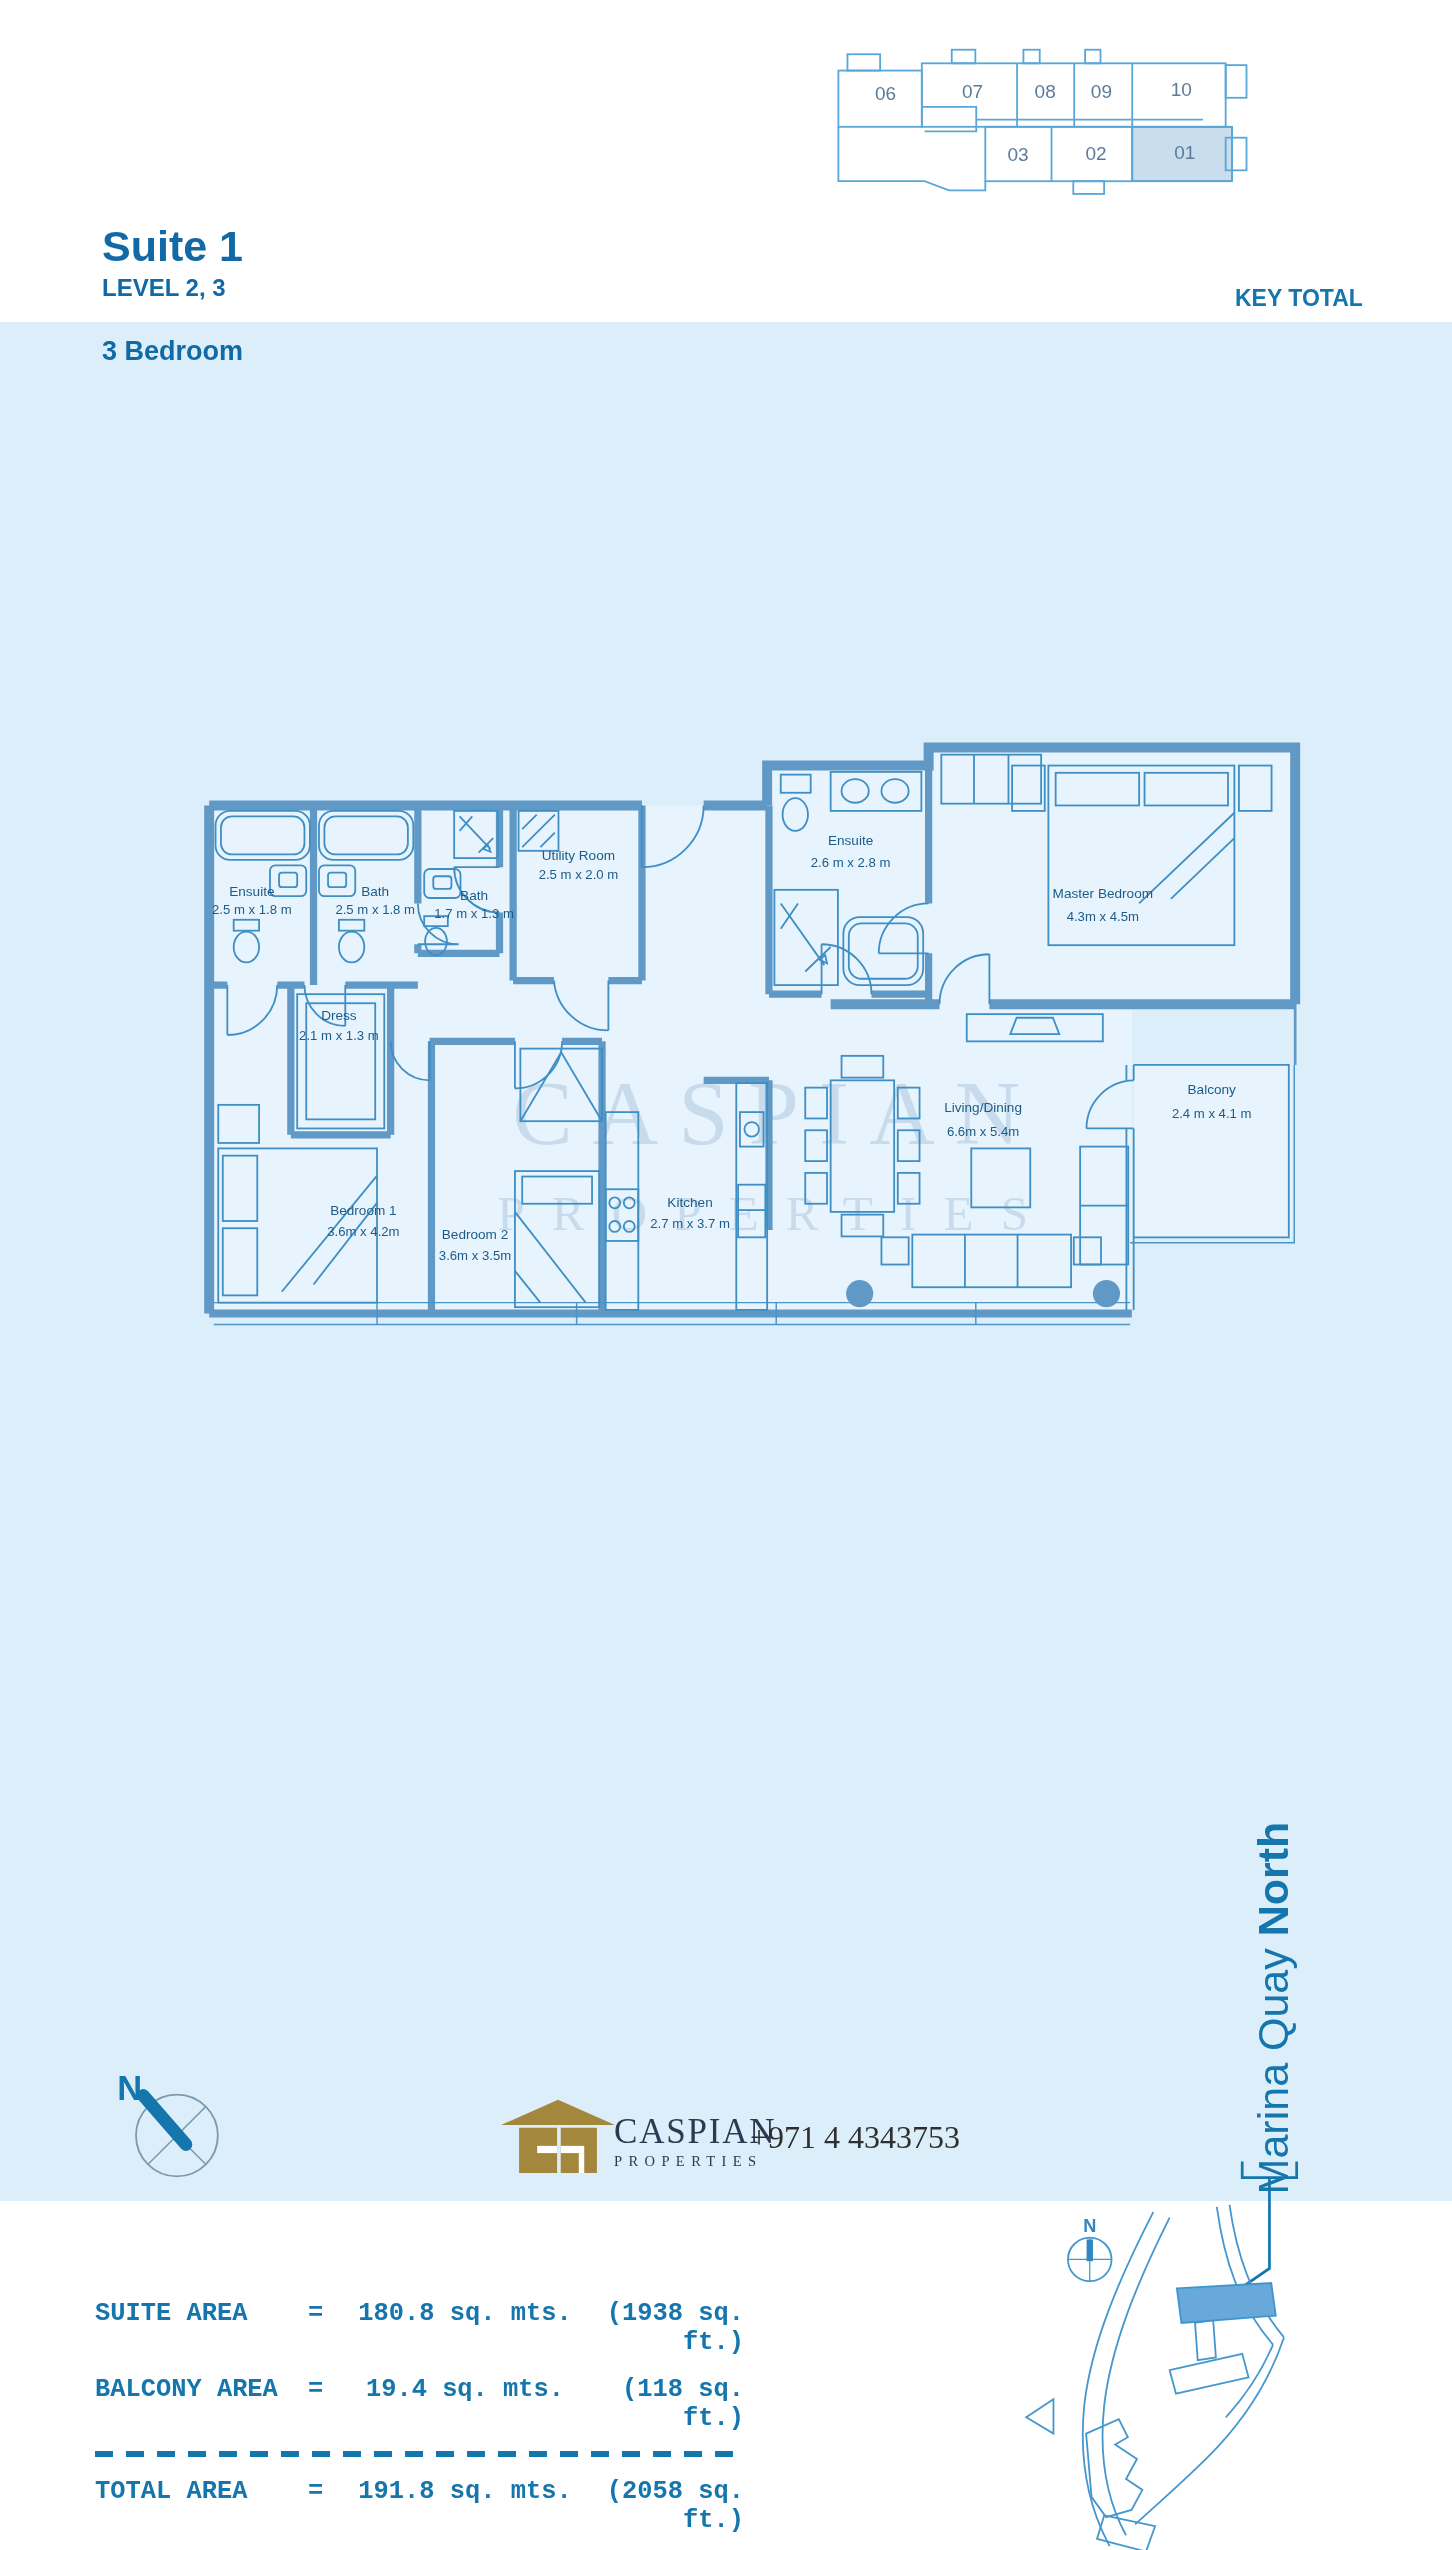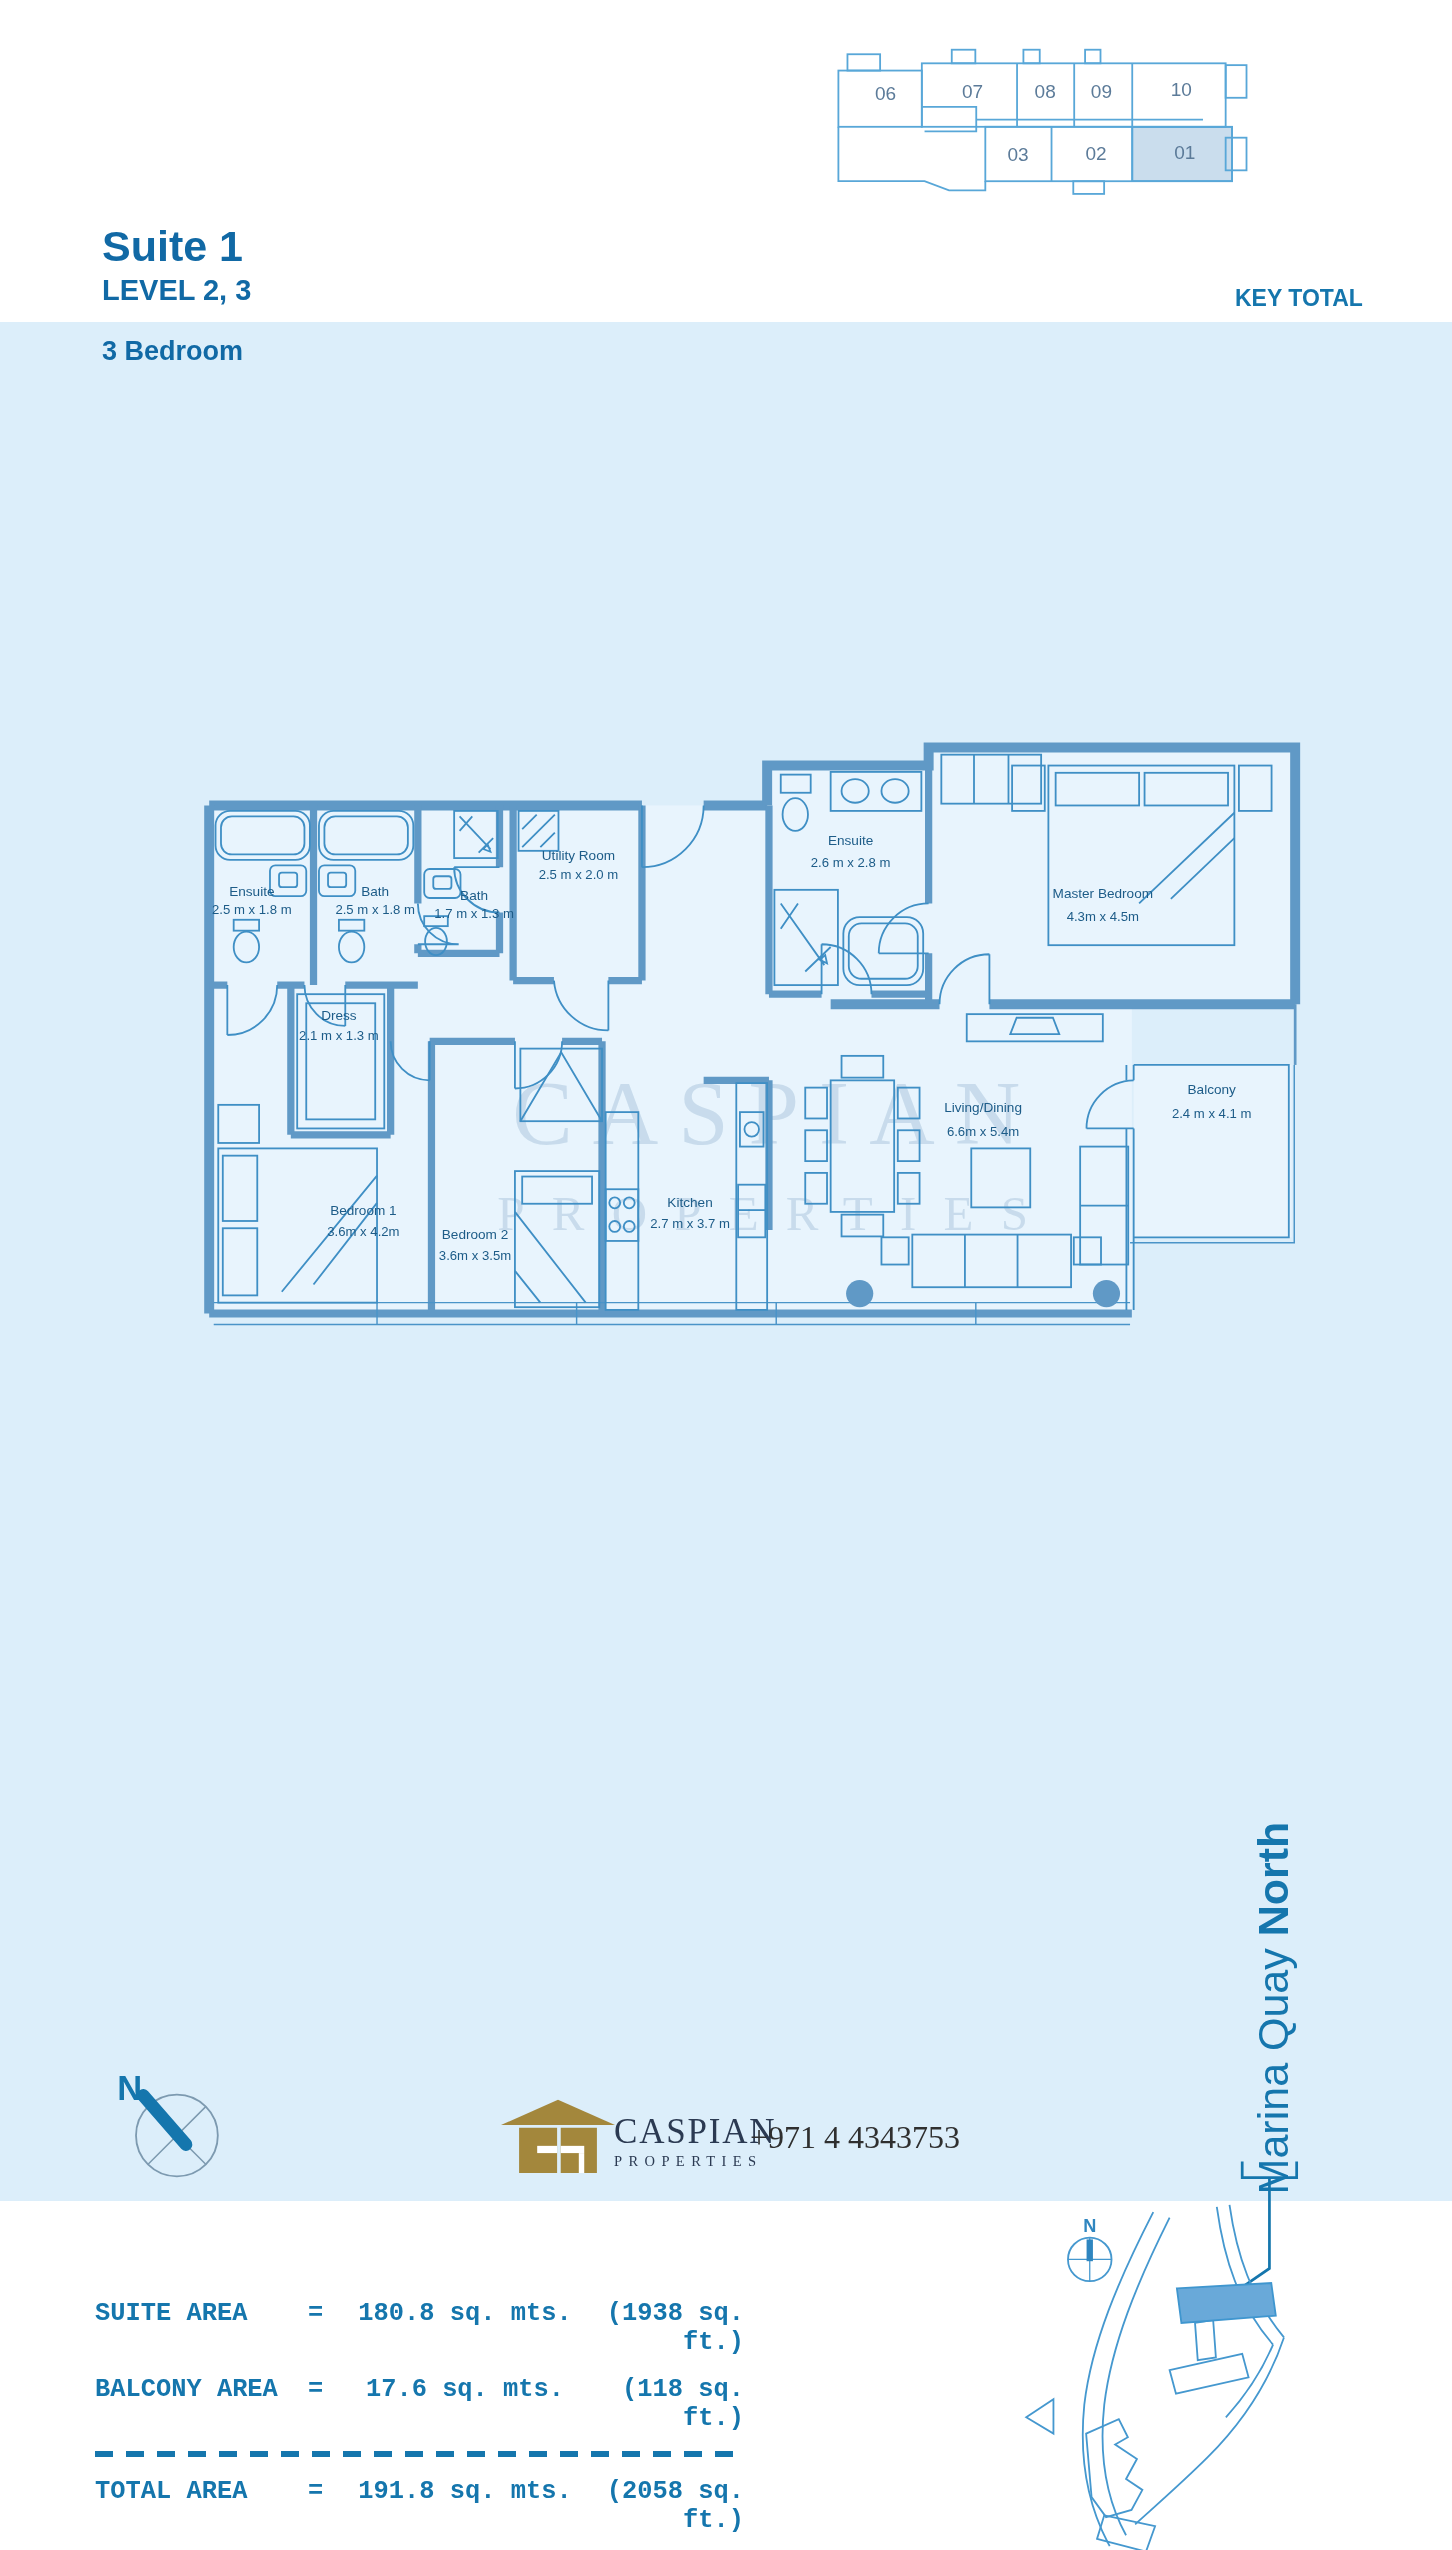--- a/index.html
+++ b/index.html
@@ -1,21 +1,21 @@
 <!DOCTYPE html>
 <html style="font-size:14.5px"><head>
 <meta charset="utf-8">
 <style>
   html,body{margin:0;padding:0;background:#ffffff;}
   .page{position:relative;width:1453px;height:2550px;background:#ffffff;overflow:hidden;
         font-family:"Liberation Sans",sans-serif;}
   .band-blue{position:absolute;left:0;top:322px;width:1453px;height:1879px;background:#dceefa;}
   .abs{position:absolute;}
   .suite-title{left:102px;top:225px;font-size:43px;font-weight:bold;color:#1169a5;line-height:1;}
-  .suite-level{left:102px;top:276px;font-size:29px;font-weight:bold;color:#1169a5;line-height:1;}
+  .suite-level{left:102px;top:276px;font-size:24px;font-weight:bold;color:#1169a5;line-height:1;}
   .key-plan-label{left:1235px;top:287px;font-size:23px;font-weight:bold;color:#1576ad;line-height:1;}
   .bedroom-type{left:102px;top:338px;font-size:27px;font-weight:bold;color:#1169a5;line-height:1;}
   svg text{font-family:"Liberation Sans",sans-serif;}
   .kp-num{font-size:21px;fill:#5c7b99;}
   .plan-name{font-size:15px;fill:#1d5c88;text-anchor:middle;}
   .plan-dims{font-size:14.5px;fill:#1d5c88;text-anchor:middle;}
   .wm1{font-family:"Liberation Serif",serif;font-size:100px;letter-spacing:22px;fill:#a6c2da;opacity:.48;text-anchor:middle;}
   .wm2{font-family:"Liberation Serif",serif;font-size:54px;letter-spacing:30px;fill:#a6c2da;opacity:.48;text-anchor:middle;}
   .walls{stroke:#6099c6;fill:none;}
   .fix{stroke:#3f8fc5;stroke-width:2;fill:none;}
@@ -339,21 +339,21 @@
   <div class="abs areas">
     <div class="area-row">
       <span class="col-label">SUITE AREA</span>
       <span class="col-eq">=</span>
       <span class="col-metric">180.8 sq. mts.</span>
       <span class="col-imp">(1938 sq. ft.)</span>
     </div>
     <div class="area-row">
       <span class="col-label">BALCONY AREA</span>
       <span class="col-eq">=</span>
-      <span class="col-metric">17.6 sq. mts.</span>
+      <span class="col-metric">19.4 sq. mts.</span>
       <span class="col-imp">(118 sq. ft.)</span>
     </div>
     <div class="dash-sep"></div>
     <div class="area-row">
       <span class="col-label">TOTAL AREA</span>
       <span class="col-eq">=</span>
       <span class="col-metric">191.8 sq. mts.</span>
       <span class="col-imp">(2058 sq. ft.)</span>
     </div>
   </div>

